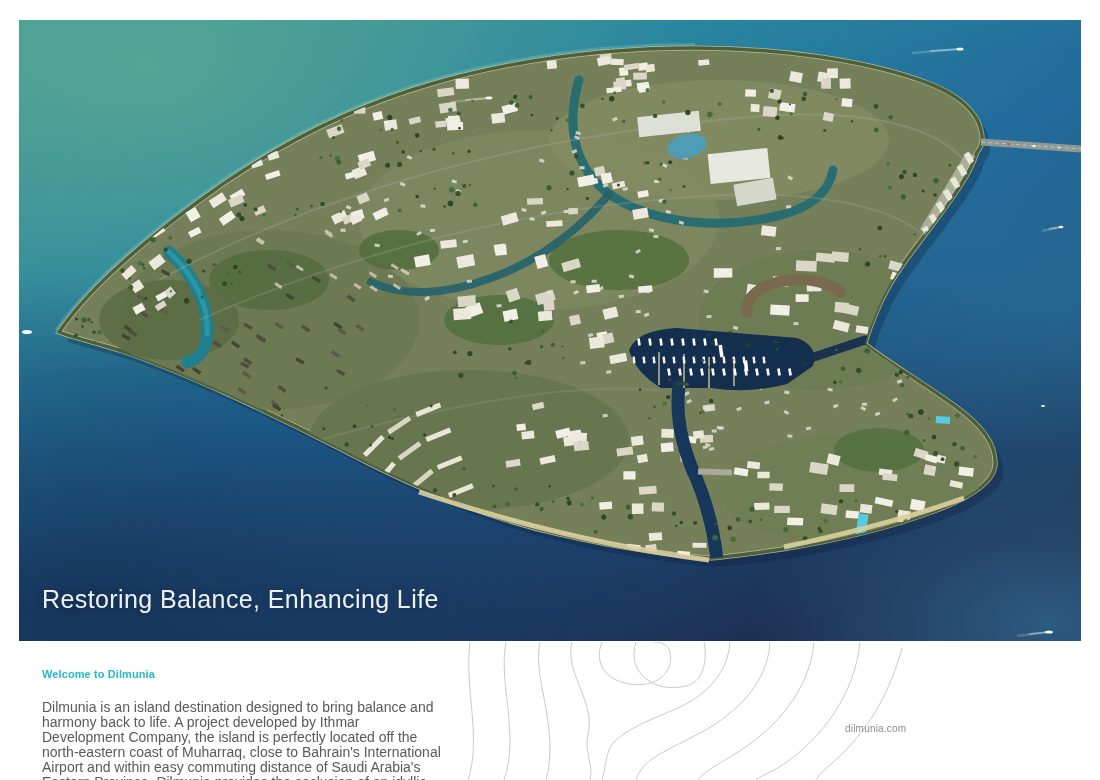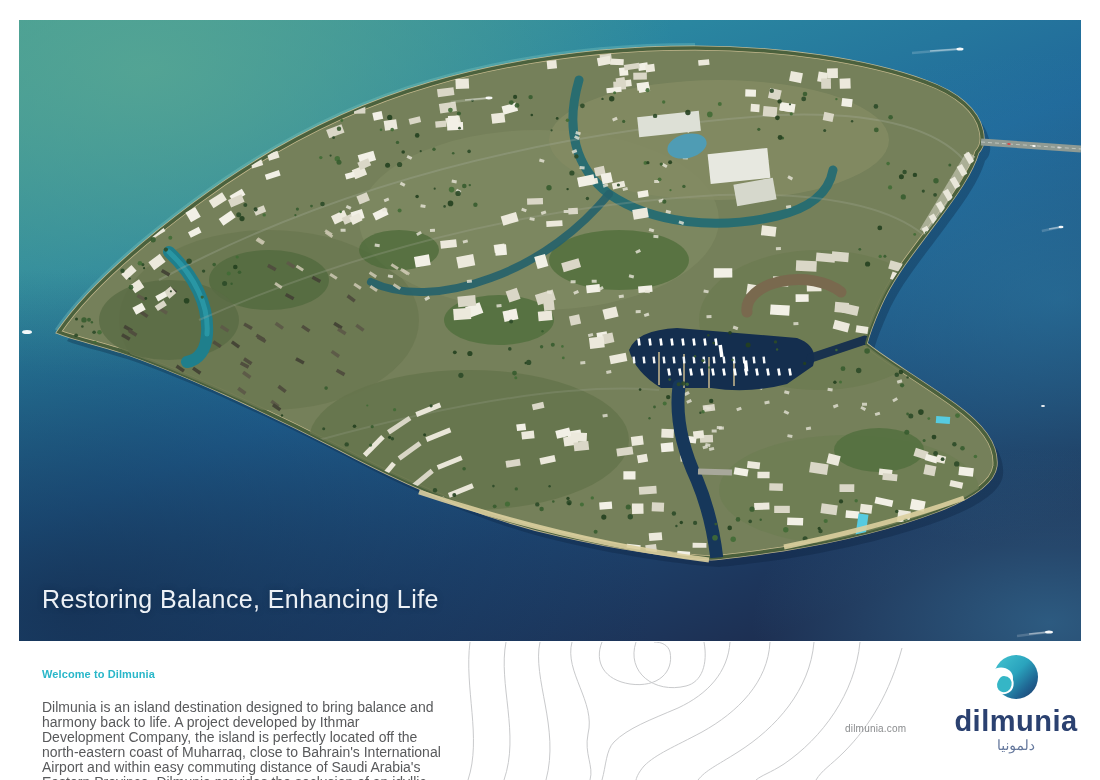--- a/index.html
+++ b/index.html
@@ -870,30 +870,13 @@
       <path d="M374,0 C370,48 336,86 298,110 C276,124 266,128 258,138"></path>
       <path d="M420,0 C415,52 382,96 344,122 C330,131 322,133 316,138"></path>
       <path d="M462,6 C450,50 430,84 404,110 C390,124 382,128 376,138"></path>
     </g>
   </svg>
 
   <div class="welcome">Welcome to Dilmunia</div>
   <div class="about">Dilmunia is an island destination designed to bring balance and harmony back to life. A project developed by Ithmar Development Company, the island is perfectly located off the north-eastern coast of Muharraq, close to Bahrain's International Airport and within easy commuting distance of Saudi Arabia's Eastern Province. Dilmunia provides the seclusion of an idyllic island with the convenience only a great location can offer. Join us as we create a more harmonious life - invest in Dilmunia.</div>
   <a class="website">dilmunia.com</a>
 
-  <div class="logo">
-    <svg class="mark" viewBox="0 0 52 52">
-      <defs>
-        <linearGradient id="lg" x1="0" y1="0" x2="1" y2="1">
-          <stop offset="0" stop-color="#45c6d2"></stop>
-          <stop offset="0.45" stop-color="#2aa3bd"></stop>
-          <stop offset="0.75" stop-color="#1f6391"></stop>
-          <stop offset="1" stop-color="#1e3a69"></stop>
-        </linearGradient>
-      </defs>
-      <circle cx="26" cy="25" r="22" fill="url(#lg)"></circle>
-      <ellipse cx="11" cy="26" rx="12" ry="10.5" fill="#ffffff"></ellipse>
-      <path d="M14,23 C20,23 23.5,28 22.5,33.5 C21.5,39.5 15.5,42.5 10.5,40.5 C6.2,38.8 4.8,33 7,29 C8.4,26 11,23 14,23 Z" fill="#35b6c6" stroke="#ffffff" stroke-width="2"></path>
-    </svg>
-    <div class="wordmark">dilmunia</div>
-    <div class="arabic">دلمونيا</div>
-  </div>
 </div>
 
 </body></html>

